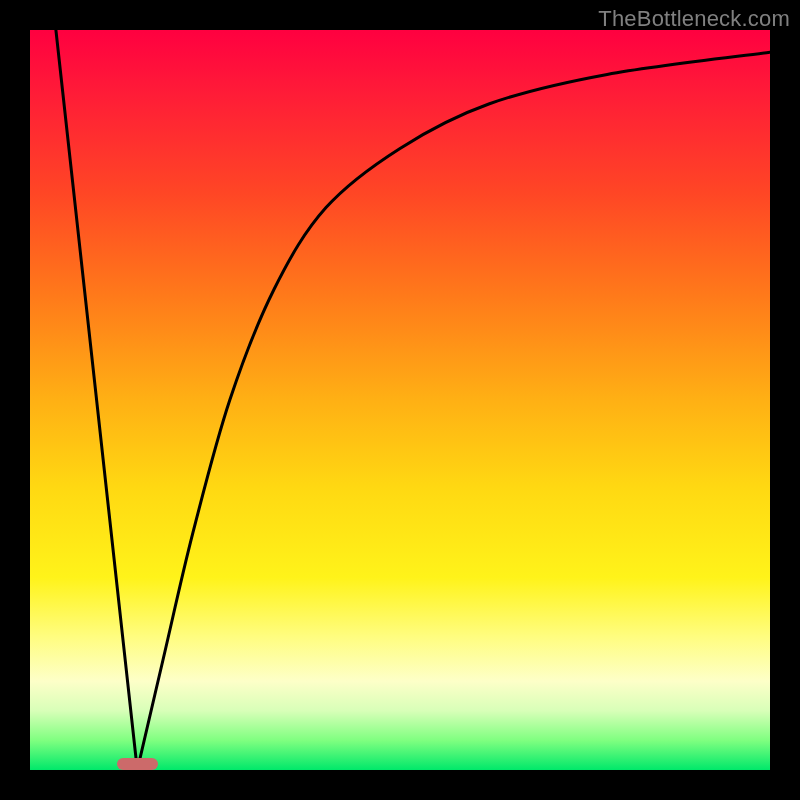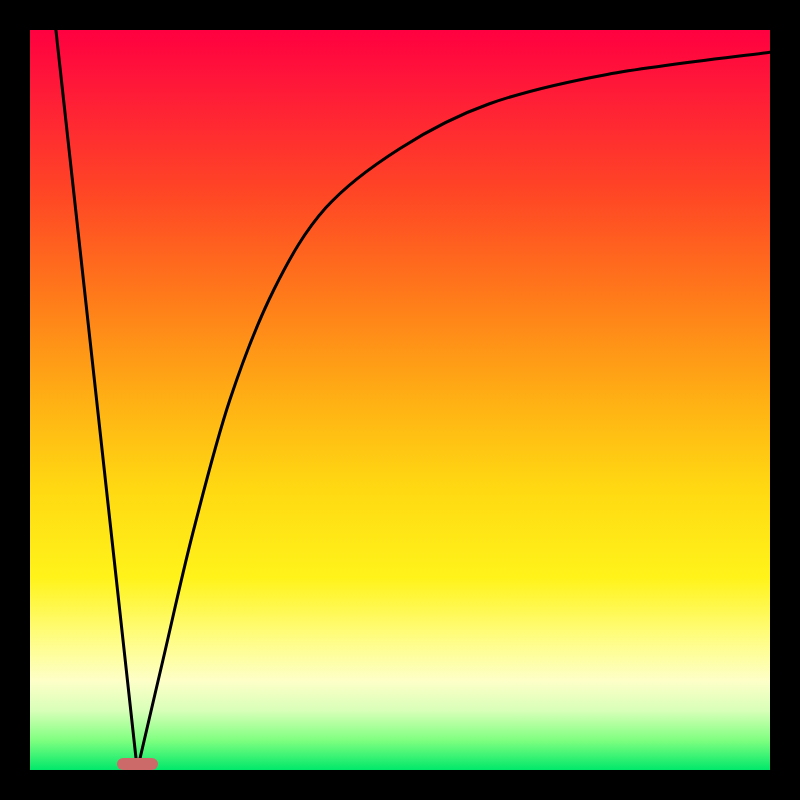--- a/index.html
+++ b/index.html
@@ -63,20 +63,21 @@
   .marker {
     position: absolute;
     background: #cc6a6a;
     border-radius: 10px;
   }
 </style>
 </head>
 <body>
 
 <div class="frame">
+  <div class="watermark">TheBottleneck.com</div>
 
   <div class="plot-area">
     <div class="gradient-bg"></div>
 
     <svg class="curves" viewBox="0 0 740 740" preserveAspectRatio="none">
       <path id="curve-path" fill="none" stroke="#000" stroke-width="3" stroke-linejoin="round" stroke-linecap="round" d="M 25.900000000000002 0 L 107.3 740 C 111.61666666666666 721.5, 123.94999999999999 668.4666666666667, 133.2 629 C 142.45 589.5333333333333, 151.70000000000002 546.3666666666667, 162.8 503.2 C 173.9 460.0333333333333, 186.23333333333335 410.7, 199.8 370 C 213.36666666666667 329.3, 228.16666666666669 291.06666666666666, 244.20000000000002 259 C 260.23333333333335 226.93333333333334, 275.03333333333336 201.03333333333336, 296 177.60000000000002 C 316.96666666666664 154.16666666666669, 342.8666666666667 135.66666666666666, 370 118.39999999999998 C 397.1333333333333 101.13333333333331, 424.26666666666665 86.33333333333331, 458.8 74 C 493.33333333333337 61.666666666666686, 530.3333333333334 53.03333333333342, 577.2 44.40000000000009 C 624.0666666666667 35.766666666666765, 712.8666666666667 25.900000000000052, 740 22.200000000000045"></path>
     </svg>
 
     <div class="marker" id="marker" style="left: 11.8%; bottom: 0%; width: 5.5%; height: 1.6%;"></div>
   </div>

